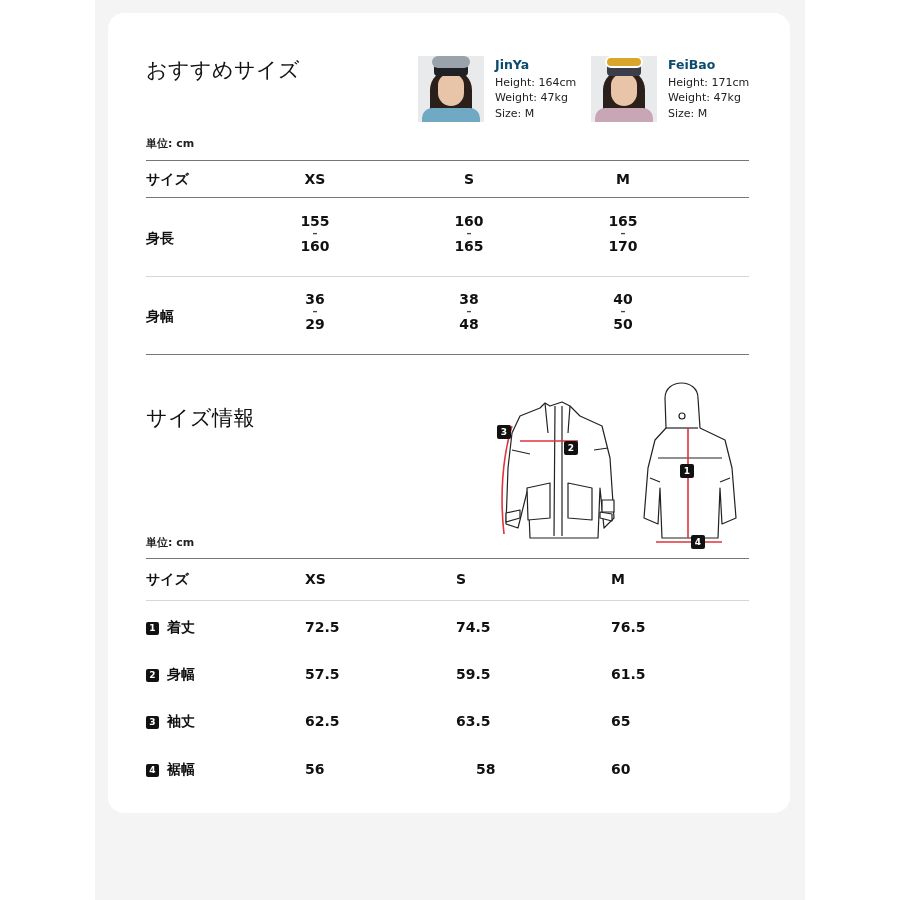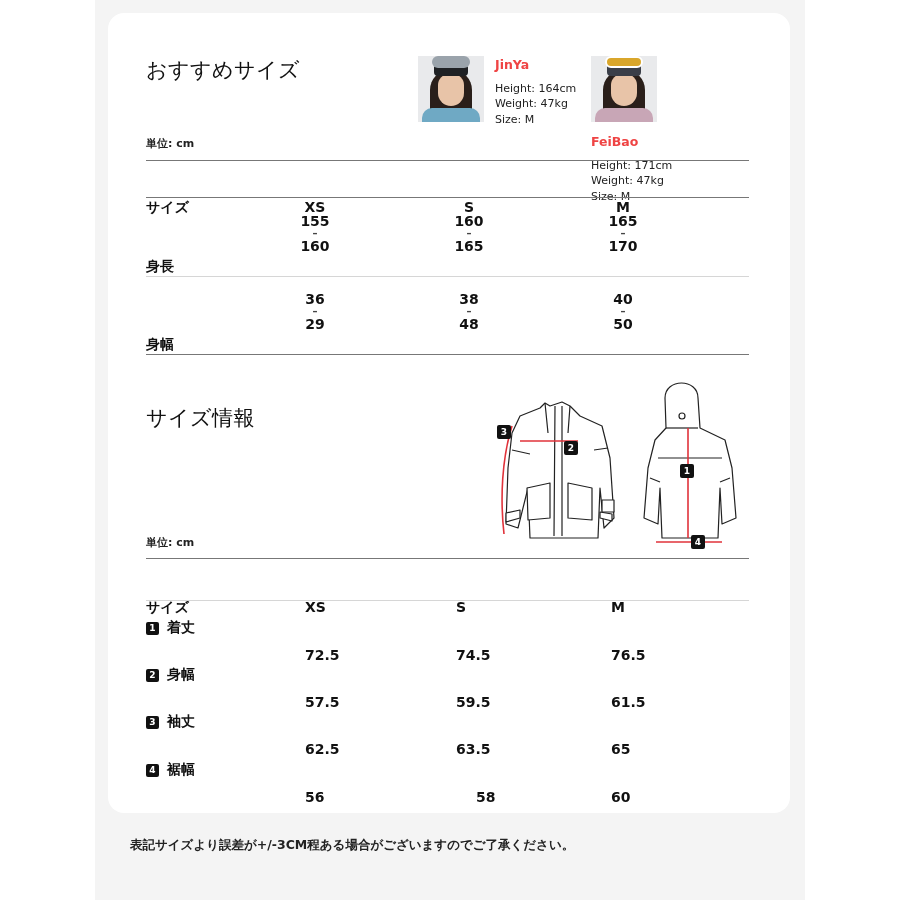--- a/index.html
+++ b/index.html
@@ -12,27 +12,27 @@
   .unit { position: absolute; font-size: 11px; font-weight: bold; color: #222; }
 
   .model { position: absolute; display: flex; gap: 11px; }
   .photo { width: 66px; height: 66px; background: #e9eaec; position: relative; overflow: hidden; }
   .photo .hat { position: absolute; left: 16px; top: -2px; width: 34px; height: 22px; background: #1f2124; border-radius: 14px 14px 4px 4px; }
   .photo .goggle { position: absolute; left: 14px; top: 0px; width: 38px; height: 12px; border-radius: 8px; }
   .photo .hair { position: absolute; left: 12px; top: 14px; width: 42px; height: 46px; background: #2a1f1a; border-radius: 20px 20px 6px 6px; }
   .photo .face { position: absolute; left: 20px; top: 18px; width: 26px; height: 32px; background: #e8c4a8; border-radius: 12px 12px 14px 14px; }
   .photo .coat { position: absolute; left: 4px; top: 52px; width: 58px; height: 20px; border-radius: 10px 10px 0 0; }
   .minfo { font-size: 11px; line-height: 15.5px; color: #222; padding-top: 1px; }
-  .minfo .name { font-weight: bold; font-size: 12.5px; margin-bottom: 8px; color: #ef4444; }
+  .minfo .name { font-weight: bold; font-size: 12.5px; margin-bottom: 2px; color: #0c4a6e; }
 
   .hline { position: absolute; left: 146px; width: 603px; height: 0; }
   .hline.dark { border-top: 1.6px solid #777; }
   .hline.light { border-top: 1px solid #d6d6d6; }
 
-  .cell { position: absolute; font-size: 14px; font-weight: bold; color: #111; margin-top: 28px; }
+  .cell { position: absolute; font-size: 14px; font-weight: bold; color: #111; }
   .cell.c { text-align: center; width: 60px; }
   .range { position: absolute; width: 60px; text-align: center; font-weight: bold; font-size: 14px; line-height: 15px; color: #111; }
   .range .dash { display: block; font-size: 10px; line-height: 10px; color: #444; }
 
   .rowlabel { position: absolute; display: flex; align-items: center; gap: 8px; font-size: 14px; font-weight: bold; }
   .badge { width: 13px; height: 13px; background: #111; color: #fff; font-size: 9px; font-weight: bold; border-radius: 2px; display: inline-flex; align-items: center; justify-content: center; }
 
   .diagram { position: absolute; left: 490px; top: 378px; width: 260px; height: 175px; }
   .dbadge { position: absolute; width: 14px; height: 14px; background: #111; color: #fff; font-size: 9px; font-weight: bold; border-radius: 2px; display: flex; align-items: center; justify-content: center; }
 
@@ -55,21 +55,21 @@
     <div class="coat" style="background:#6fa9c4;"></div>
   </div>
   <div class="minfo">
     <div class="name">JinYa</div>
     <div>Height: 164cm</div>
     <div>Weight: 47kg</div>
     <div>Size: M</div>
   </div>
 </div>
 
-<div class="model" style="left:591px; top:56px;flex-direction:column;">
+<div class="model" style="left:591px; top:56px;">
   <div class="photo">
     <div class="hair"></div>
       <div class="face"></div>
       <div class="hat" style="background:#3a3e48;"></div>
     <div class="goggle" style="background:#d9a62b; border:2px solid #fff;"></div>
     <div class="coat" style="background:#c8a6b6;"></div>
   </div>
   <div class="minfo">
     <div class="name">FeiBao</div>
     <div>Height: 171cm</div>
@@ -168,14 +168,13 @@
 
 <div class="rowlabel" style="left:146px; top:761px;">
   <span class="badge">4</span>
   <span>裾幅</span>
 </div>
 <div class="cell" style="left:305px; top:761px;">56</div>
 <div class="cell" style="left:476px; top:761px;">58</div>
 <div class="cell" style="left:611px; top:761px;">60</div>
 
 <div class="note">
-  <div>表記サイズより誤差が+/-3CM程ある場合がございますのでご了承ください。</div>
 </div>
 
 </body></html>

